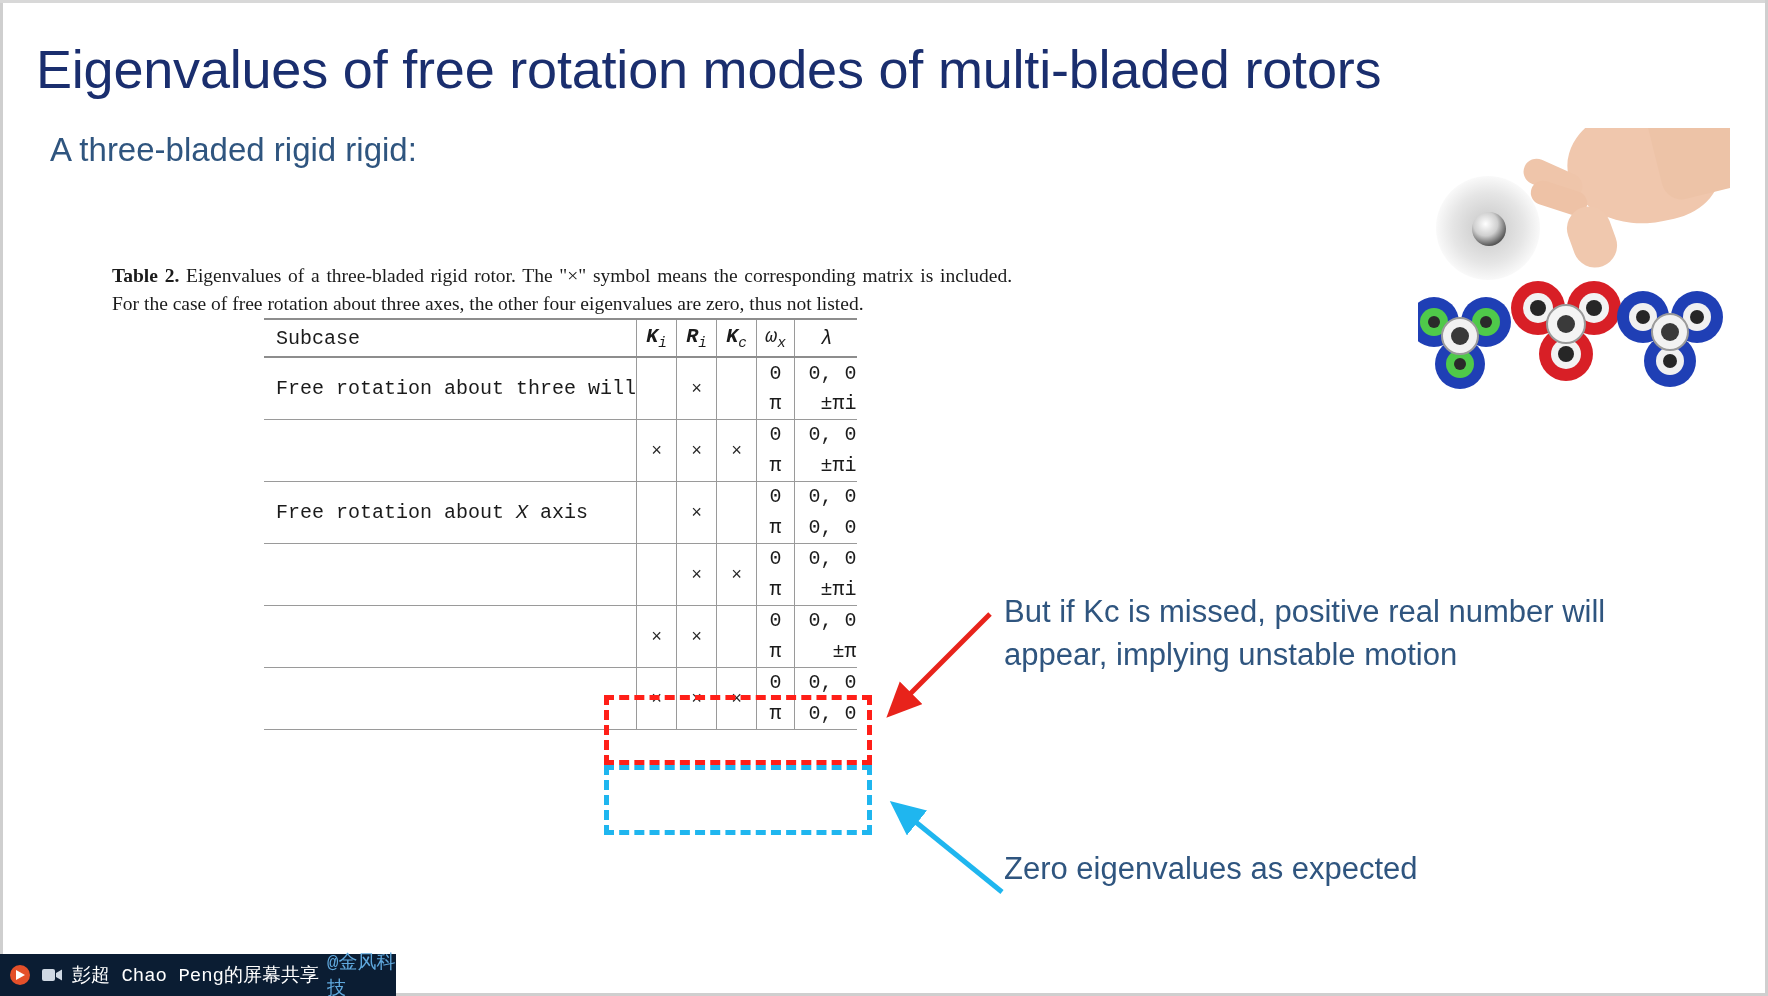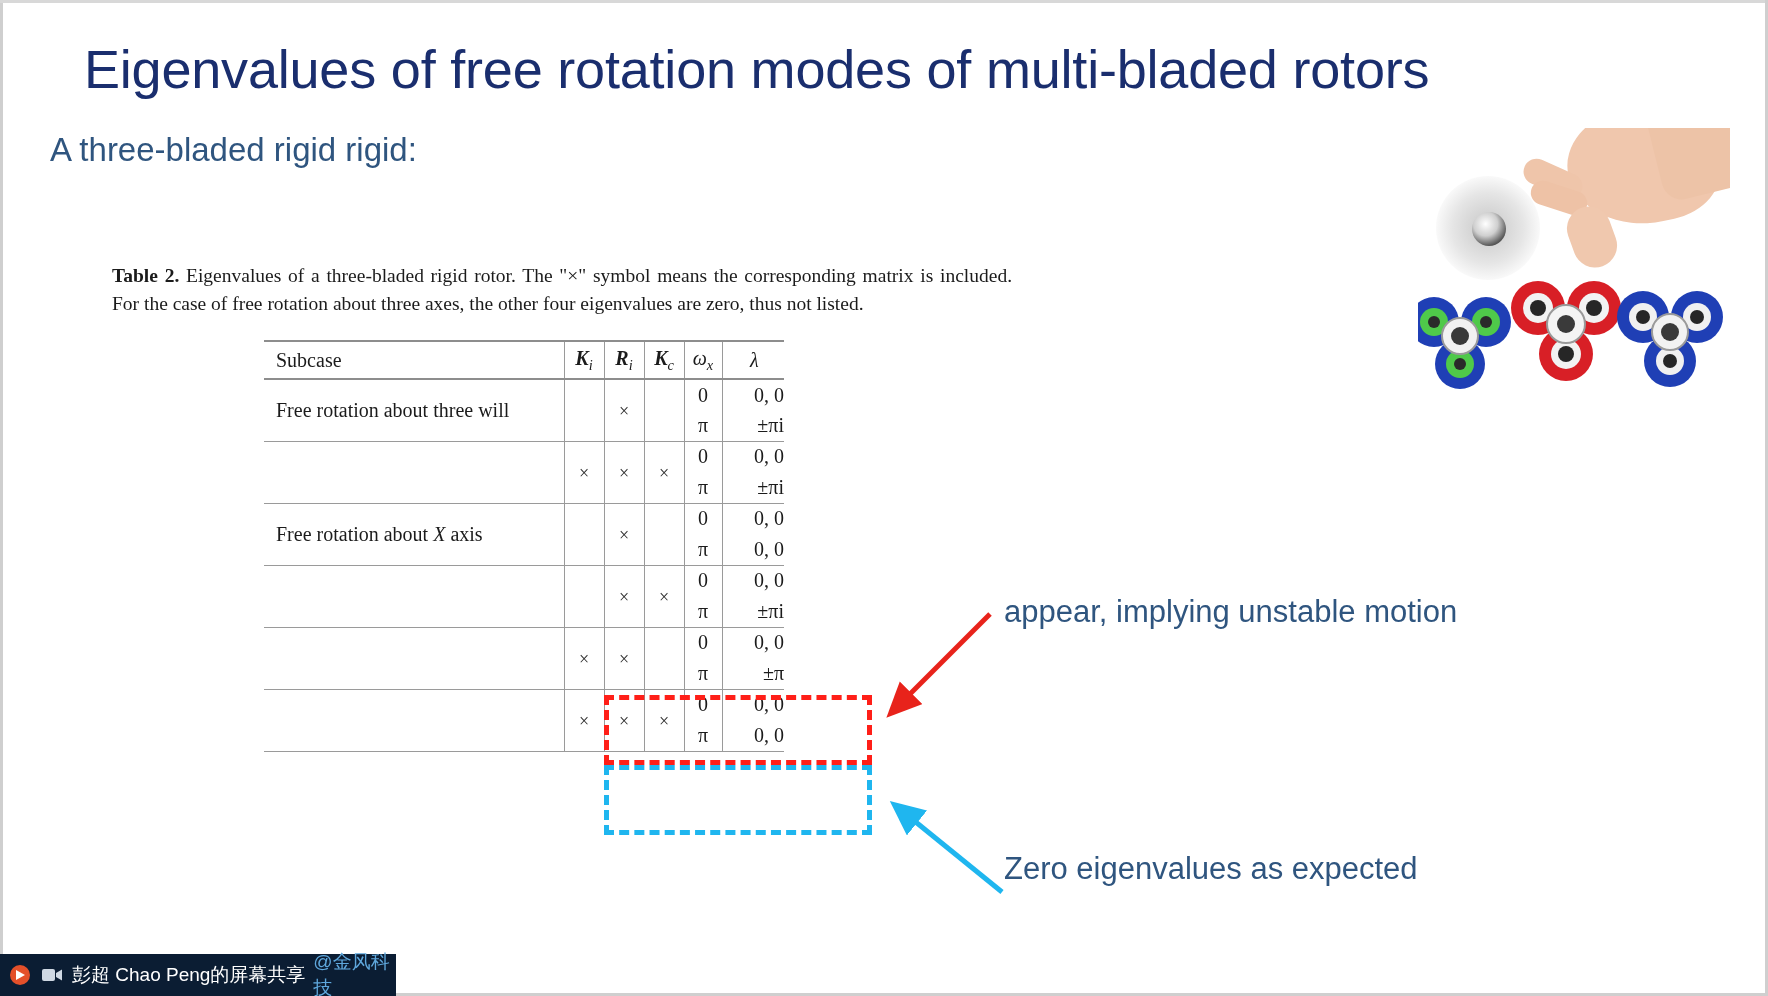--- a/index.html
+++ b/index.html
@@ -25,21 +25,20 @@
   #title {
     position: absolute;
     left: 36px; top: 36px;
     width: 1660px;
     font-size: 54px;
     line-height: 66px;
     font-weight: 400;
     color: #1a2e6e;
     letter-spacing: -0.2px;
     white-space: nowrap;
-    margin-left: 48px;
   }
   #subtitle {
     position: absolute;
     left: 50px; top: 128px;
     font-size: 33px;
     line-height: 44px;
     color: #2f557f;
     font-weight: 400;
   }
 
@@ -53,24 +52,23 @@
     font-family: "Liberation Serif", serif;
     font-size: 19.5px;
     line-height: 28px;
     color: #1b1b1b;
     text-align: justify;
     width: 900px;
   }
   #table-caption .cap-label { font-weight: bold; }
 
   #eig-table {
-    margin-top: 22px;
     margin-left: 152px;
     border-collapse: collapse;
-    font-family: Liberation Serif, serif;
+    font-family: Liberation Mono, monospace;
     color: #1b1b1b;
     font-size: 20px;
   }
   #eig-table td, #eig-table th {
     border-left: 1px solid #9a9a9a;
     padding: 0;
     vertical-align: middle;
     font-weight: normal;
   }
   #eig-table th.first, #eig-table td.first { border-left: none; }
@@ -287,20 +285,21 @@
   <svg class="arrow-svg" id="arrow-blue" width="160" height="130" style="left:862px; top:790px;">
     <defs>
       <marker id="ahead-blue" markerWidth="7" markerHeight="7" refX="5.4" refY="3.2" orient="auto">
         <path d="M0,0 L7,3.2 L0,6.4 z" fill="#1fb6ef"></path>
       </marker>
     </defs>
     <path d="M140,102 L34,16" stroke="#1fb6ef" stroke-width="5" fill="none" marker-end="url(#ahead-blue)"></path>
   </svg>
 
   <div class="annot" id="annot-red" style="color: rgb(47, 85, 127);">
+    <div>But if Kc is missed, positive real number will</div>
     <div>appear, implying unstable motion</div>
   </div>
   <div class="annot" id="annot-blue" style="color: rgb(47, 85, 127); margin-top: 12px;">
     <div>Zero eigenvalues as expected</div>
   </div>
 
   <div id="photo">
     <div class="hand" id="hand-palm"></div>
     <div class="hand" id="wrist"></div>
     <div class="hand" id="finger-1"></div>
@@ -351,21 +350,21 @@
         <circle cx="0" cy="29" r="14" fill="#f0f0f0"></circle>
         <circle cx="-27" cy="-15" r="7" fill="#262626"></circle>
         <circle cx="27" cy="-15" r="7" fill="#262626"></circle>
         <circle cx="0" cy="29" r="7" fill="#262626"></circle>
         <circle cx="0" cy="0" r="18" fill="#f2f2f2" stroke="#9a9a9a" stroke-width="2"></circle>
         <circle cx="0" cy="0" r="9" fill="#3a3a3a"></circle>
       </g>
     </svg>
   </div>
 
-  <div id="taskbar" style="background: rgb(11, 29, 51);">
+  <div id="taskbar" style="background: rgb(11, 29, 51); font-family: Liberation Mono, monospace;">
     <svg class="tb-icon" viewBox="0 0 24 24">
       <circle cx="12" cy="12" r="10" fill="#e4502a"></circle>
       <path d="M8 7 L17 12 L8 17 Z" fill="#ffffff"></path>
     </svg>
     <svg class="tb-icon" viewBox="0 0 24 24">
       <rect x="2" y="6" width="13" height="12" rx="2" fill="#cfd8e3"></rect>
       <path d="M16 10 L22 6.5 V17.5 L16 14 Z" fill="#cfd8e3"></path>
     </svg>
     <span class="tb-text">彭超 Chao Peng的屏幕共享 </span>
     <span class="tb-tag">@金风科技</span>

